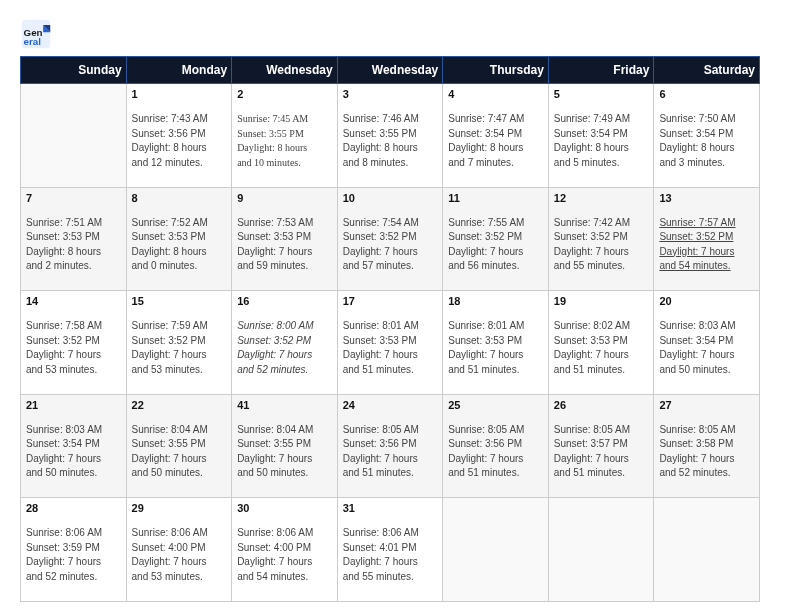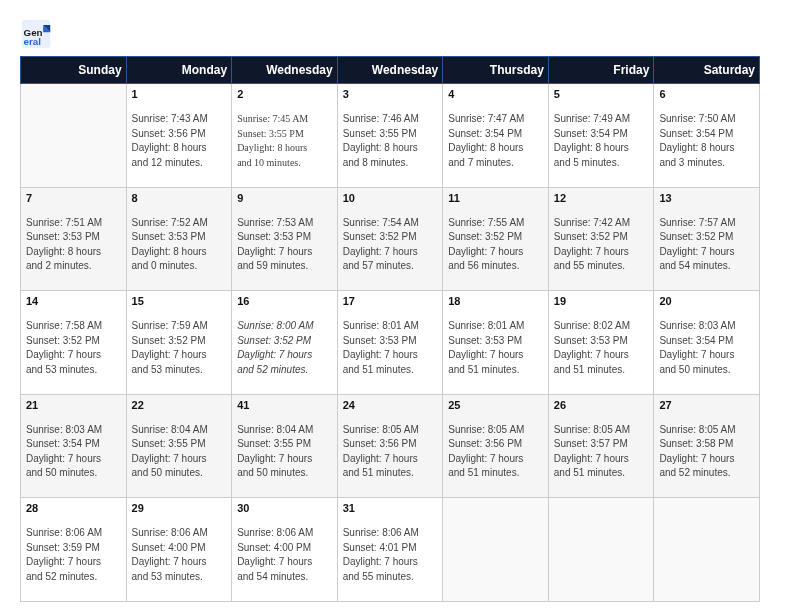--- a/index.html
+++ b/index.html
@@ -214,21 +214,21 @@
           </td>
           <td>
             <span class="day-num">12</span>
             <div class="day-info" style="white-space: pre-line;">Sunrise: 7:42 AM
 Sunset: 3:52 PM
 Daylight: 7 hours
 and 55 minutes.</div>
           </td>
           <td>
             <span class="day-num">13</span>
-            <div class="day-info" style="white-space: pre-line;">Sunrise: 7:57 AM
+            <div class="day-info" style="white-space: pre-line; text-decoration: underline;">Sunrise: 7:57 AM
 Sunset: 3:52 PM
 Daylight: 7 hours
 and 54 minutes.</div>
           </td>
         </tr>
         <tr>
           <td>
             <span class="day-num">14</span>
             <div class="day-info" style="white-space: pre-line;">Sunrise: 7:58 AM
 Sunset: 3:52 PM

